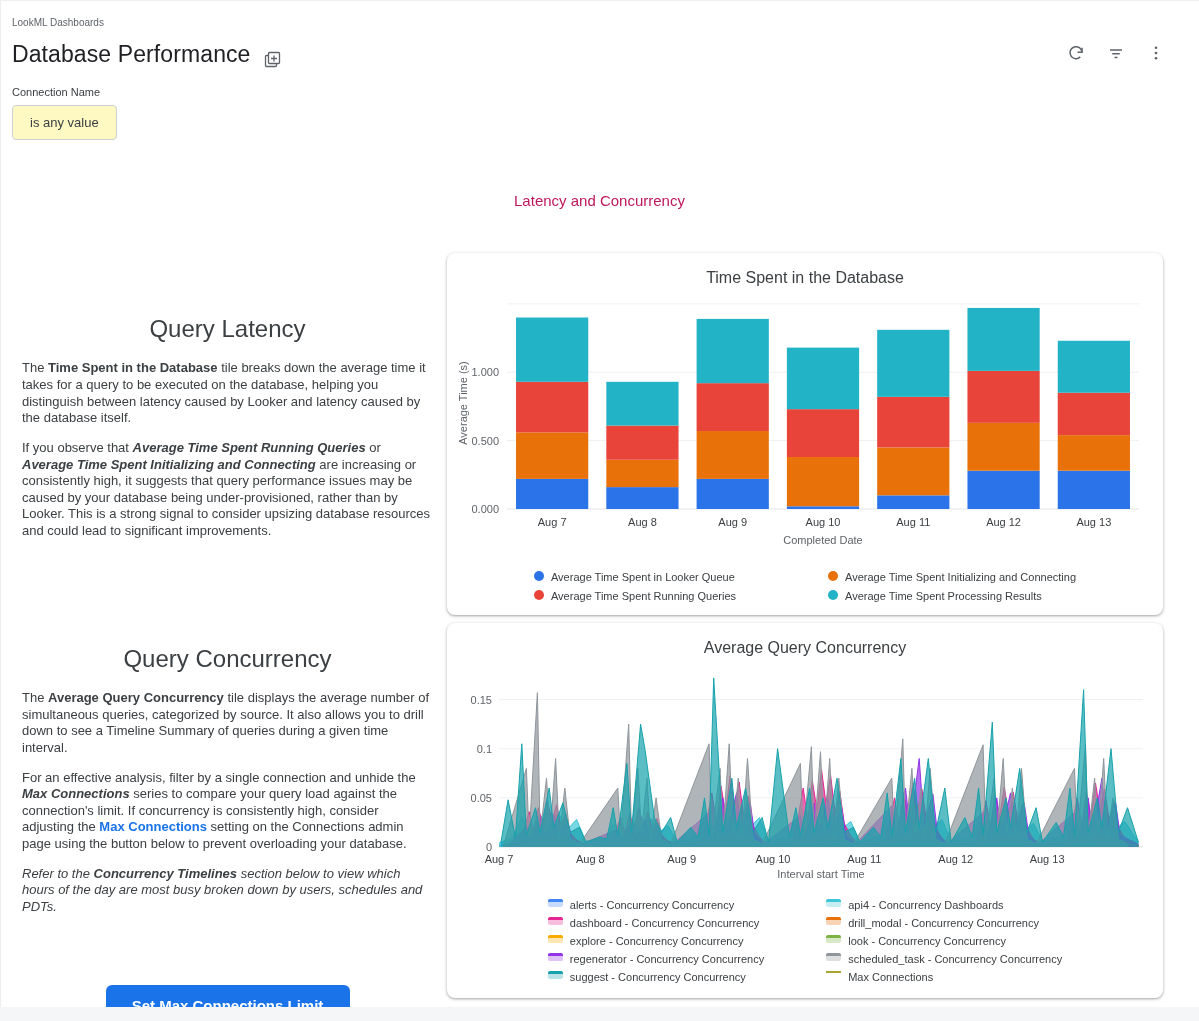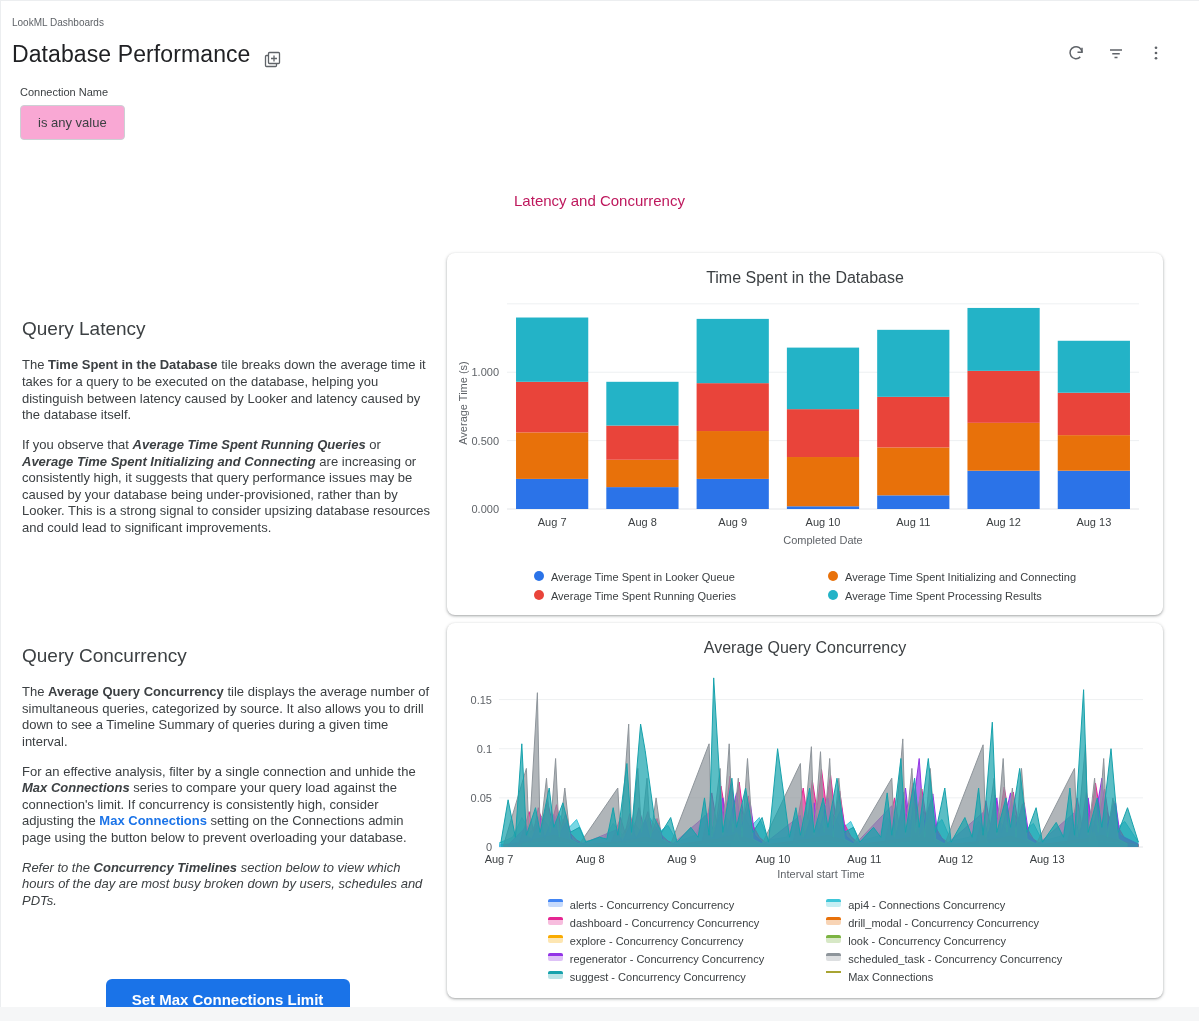--- a/index.html
+++ b/index.html
@@ -14,40 +14,40 @@
   
   .header { padding:17px 36px 0 12px; position:relative; }
   .breadcrumb { font-size:10px; color:#5f6368; margin-bottom:13px; }
   .title-row { display:flex; align-items:flex-end; gap:13px; }
   .page-title { font-size:23px; font-weight:500; color:#202124; letter-spacing:.1px; }
   .title-icon { color:#5f6368; cursor:pointer; display:inline-flex; margin-top:2px; }
   .header-actions { position:absolute; right:30px; top:40px; display:flex; align-items:center; gap:14px; }
   .icon-btn { width:26px; height:26px; display:flex; align-items:center; justify-content:center; color:#5f6368; cursor:pointer; border-radius:50%; }
 
   
-  .filter-block { padding:18px 0 0 20px; }
+  .filter-block { padding:18px 0 0 12px; }
   .filter-label { font-size:11px; color:#3c4043; margin-bottom:7px; }
-  .filter-chip { display:inline-block; padding:9px 17px; border:1px solid #ccd0d4; border-radius:4px; font-size:13px; color:#3c4043; background:#f9a8d4; cursor:pointer; }
+  .filter-chip { display:inline-block; padding:9px 17px; border:1px solid #ccd0d4; border-radius:4px; font-size:13px; color:#3c4043; background:#fef9c3; cursor:pointer; }
 
   
   .section-title { margin-top:52px; text-align:center; font-size:15px; color:#be185d; }
   .main { display:flex; flex-direction:column; margin-top:44px; padding:0 36px 0 12px; }
   .row { display:flex; margin-bottom:8px; }
   .text-col { width:435px; flex:none; padding:0 14px 0 10px; display:flex; flex-direction:column; }
   .row1 .text-col { justify-content:center; }
   .row2 .text-col { padding-top:22px; }
   .chart-col { flex:1; }
   .card {
     background:#fff; border-radius:8px; padding:14px 8px 8px;
     box-shadow:0 1px 2px rgba(60,64,67,.3), 0 1px 3px 1px rgba(60,64,67,.15);
   }
   .card1 { height:362px; }
   .card2 { height:375px; }
 
-  .tile-heading { font-size:19px; font-weight:400; color:#3c4043; margin:0 0 17px; }
+  .tile-heading { font-size:24px; font-weight:400; color:#3c4043; text-align:center; margin:0 0 17px; }
   .tile-text p { font-size:13px; line-height:1.28; margin:0 0 13px; color:#3c4043; }
   .tile-text .b { font-weight:700; }
   .tile-text .i { font-style:italic; }
   .tile-text .link { color:#1a73e8; font-weight:700; cursor:pointer; }
 
   .primary-btn {
     display:block; margin:56px auto 0; background:#1a73e8; color:#fff; border:none;
     font-family:inherit; font-size:15px; font-weight:700; padding:12px 10px; width:244px;
     border-radius:6px; cursor:pointer;
   }
@@ -239,21 +239,21 @@
             <text x="592.0851063829788" y="202" font-size="11" fill="#3c4043" text-anchor="middle">Aug 13</text>
             <text x="366" y="217" font-size="11" fill="#5f6368" text-anchor="middle">Interval start Time</text>
           </svg>
         <div class="legend legend-areas" id="areaLegend">
             <div class="legend-item">
               <span class="sw" style="border-top: 3px solid rgb(66, 133, 244); background: rgba(66, 133, 244, 0.3);"></span>
               <span>alerts - Concurrency Concurrency</span>
             </div>
             <div class="legend-item">
               <span class="sw" style="border-top: 3px solid rgb(62, 198, 216); background: rgba(62, 198, 216, 0.3);"></span>
-              <span>api4 - Connections Concurrency</span>
+              <span>api4 - Concurrency Dashboards</span>
             </div>
             <div class="legend-item">
               <span class="sw" style="border-top: 3px solid rgb(229, 37, 146); background: rgba(229, 37, 146, 0.3);"></span>
               <span>dashboard - Concurrency Concurrency</span>
             </div>
             <div class="legend-item">
               <span class="sw" style="border-top: 3px solid rgb(232, 113, 10); background: rgba(232, 113, 10, 0.3);"></span>
               <span>drill_modal - Concurrency Concurrency</span>
             </div>
             <div class="legend-item">

